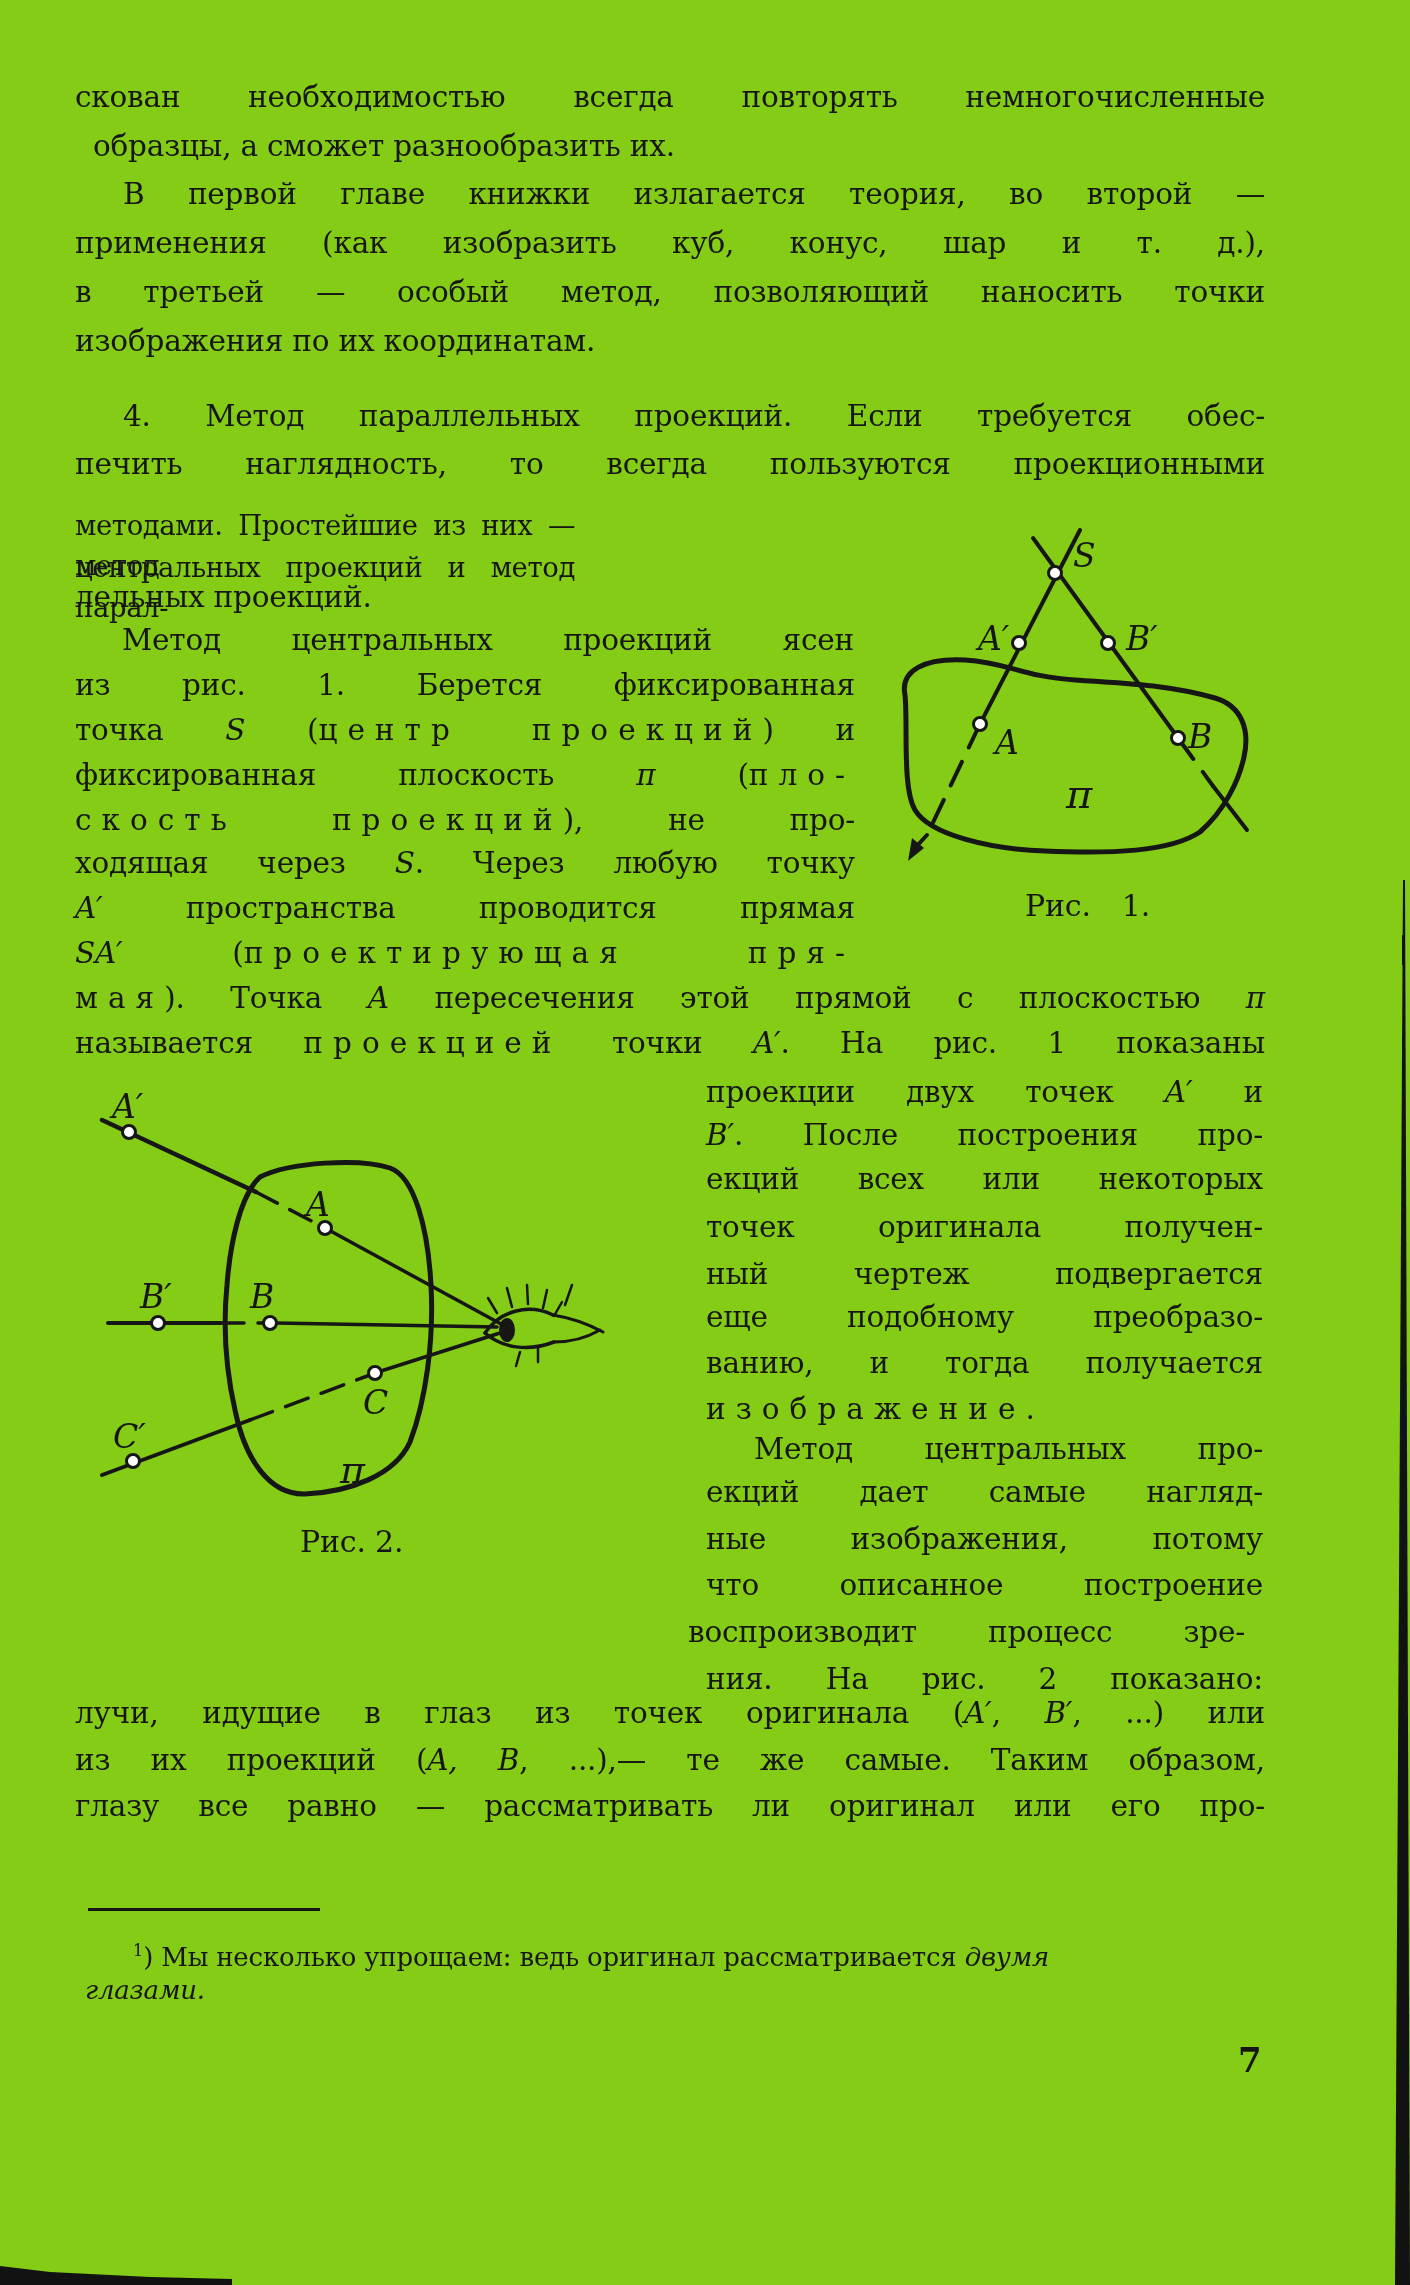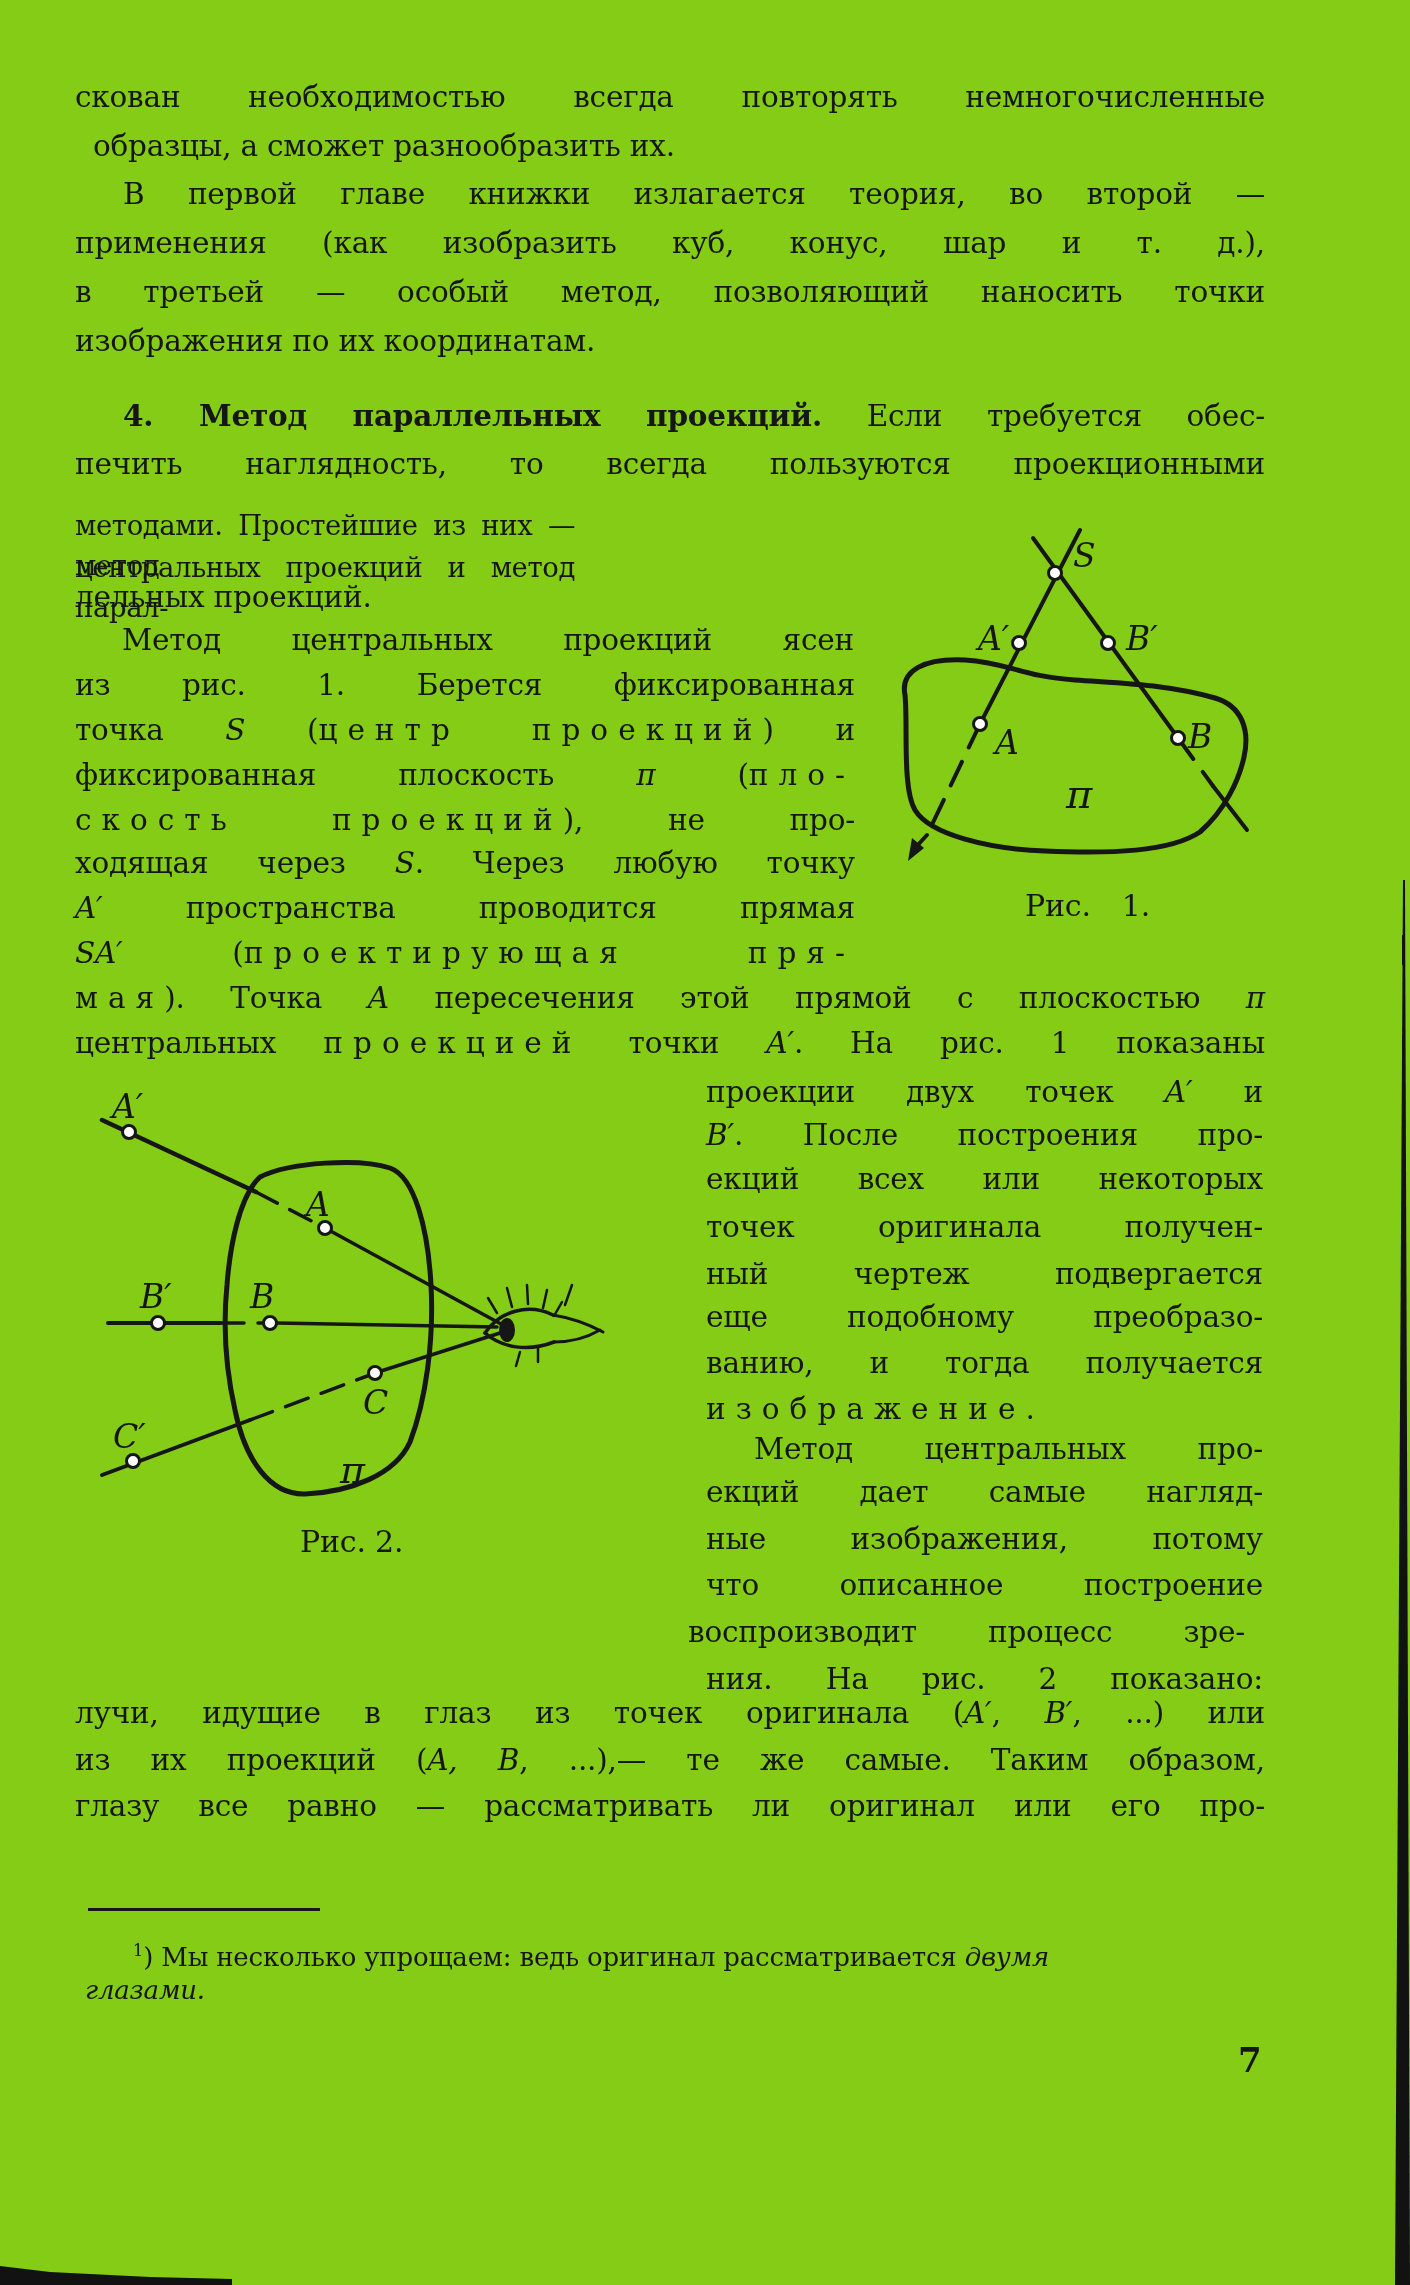--- a/index.html
+++ b/index.html
@@ -10,21 +10,21 @@
   }
   .line {
     position:absolute; font-size:29.5px; line-height:40px; height:42px;
     letter-spacing:-0.2px; white-space:normal;
   }
   .j { text-align:justify; text-align-last:justify; }
   .c27 { font-size:27.5px; letter-spacing:-0.4px;margin-top:20px; }
   .fn { font-size:26px; line-height:34px; height:36px; }
   .cap { font-size:30px; }
   .pgnum { position:absolute; font-size:34px; font-weight:bold; }
-  .b { font-weight:bold; }
+  .b { font-weight:normal; }
   .i { font-style:italic; }
   .sp { letter-spacing:0.34em; }
   .sup { vertical-align:super; font-size:0.62em; letter-spacing:0; }
   .figsvg { position:absolute; overflow:visible; }
   .figsvg text { font-family:"DejaVu Serif", serif; font-style:italic; fill:#161616; }
   .stroke { stroke:#161616; fill:none; stroke-linecap:round; stroke-linejoin:round; }
   .artifact { position:absolute; }
 </style>
 </head>
 <body>
@@ -45,21 +45,21 @@
   <div class="line" style="top:577px;left:75px;width:500px"><span>лельных проекций.</span></div>
   <div class="line j" style="top:620px;left:122px;width:732px"><span>Метод центральных проекций ясен</span></div>
   <div class="line j" style="top:665px;left:75px;width:780px"><span>из рис. 1. Берется фиксированная</span></div>
   <div class="line j" style="top:710px;left:75px;width:780px"><span>точка </span><span class="i">S</span><span> (</span><span class="sp">центр проекций</span><span>) и</span></div>
   <div class="line j" style="top:755px;left:75px;width:780px"><span>фиксированная плоскость </span><span class="i">π</span><span> (</span><span class="sp">пло-</span></div>
   <div class="line j" style="top:800px;left:75px;width:780px"><span class="sp">скость проекций</span><span>), не про-</span></div>
   <div class="line j" style="top:843px;left:75px;width:780px"><span>ходящая через </span><span class="i">S</span><span>. Через любую точку</span></div>
   <div class="line j" style="top:888px;left:75px;width:780px"><span class="i">A′</span><span> пространства проводится прямая</span></div>
   <div class="line j" style="top:933px;left:75px;width:780px"><span class="i">SA′</span><span> (</span><span class="sp">проектирующая пря-</span></div>
   <div class="line j" style="top:978px;left:75px;width:1190px"><span class="sp">мая</span><span>). Точка </span><span class="i">A</span><span> пересечения этой прямой с плоскостью </span><span class="i">π</span></div>
-  <div class="line j" style="top:1023px;left:75px;width:1190px"><span>центральных </span><span class="sp">проекцией</span><span> точки </span><span class="i">A′</span><span>. На рис. 1 показаны</span></div>
+  <div class="line j" style="top:1023px;left:75px;width:1190px"><span>называется </span><span class="sp">проекцией</span><span> точки </span><span class="i">A′</span><span>. На рис. 1 показаны</span></div>
 
   <div class="line j" style="top:1072px;left:706px;width:557px"><span>проекции двух точек </span><span class="i">A′</span><span> и</span></div>
   <div class="line j" style="top:1115px;left:706px;width:557px"><span class="i">B′</span><span>. После построения про-</span></div>
   <div class="line j" style="top:1159px;left:706px;width:557px"><span>екций всех или некоторых</span></div>
   <div class="line j" style="top:1207px;left:706px;width:557px"><span>точек оригинала получен-</span></div>
   <div class="line j" style="top:1254px;left:706px;width:557px"><span>ный чертеж подвергается</span></div>
   <div class="line j" style="top:1297px;left:706px;width:557px"><span>еще подобному преобразо-</span></div>
   <div class="line j" style="top:1343px;left:706px;width:557px"><span>ванию, и тогда получается</span></div>
   <div class="line" style="top:1389px;left:706px;width:557px"><span class="sp">изображение.</span></div>
   <div class="line j" style="top:1429px;left:754px;width:509px"><span>Метод центральных про-</span></div>

